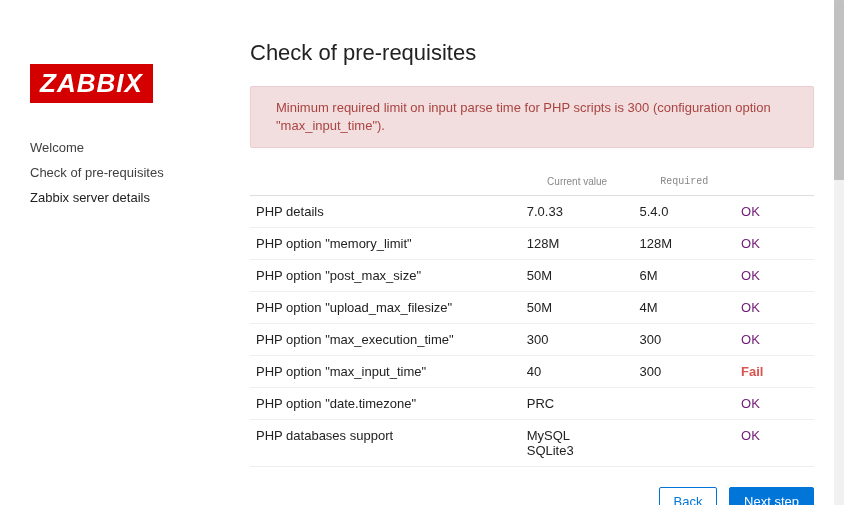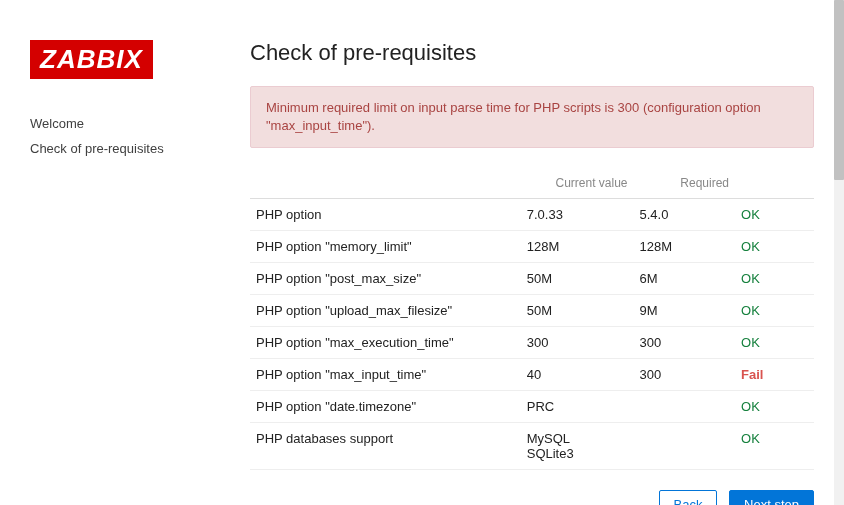--- a/index.html
+++ b/index.html
@@ -18,20 +18,21 @@
       position: relative;
     }
     .container {
       display: flex;
       padding: 40px 30px 20px 30px;
       height: 100%;
     }
     .sidebar {
       width: 200px;
       flex-shrink: 0;
+      margin-top: 24px;
     }
     .logo {
       background: #d40000;
       color: #fff;
       font-weight: bold;
       font-size: 26px;
       padding: 4px 10px;
       display: inline-block;
       letter-spacing: 1px;
       margin-bottom: 32px;
@@ -55,49 +56,49 @@
     .page-title {
       font-size: 22px;
       font-weight: normal;
       color: #222;
       margin-bottom: 20px;
     }
     .alert {
       background: #f2dede;
       border: 1px solid #ebccd1;
       color: #a94442;
-      padding: 12px 15px;
+      padding: 12px 25px;
       border-radius: 2px;
       margin-bottom: 20px;
       font-size: 13px;
       line-height: 1.4;
     }
     table {
       width: 100%;
       border-collapse: collapse;
     }
     thead th {
-      text-align: right;
+      text-align: center;
       font-weight: normal;
       color: #888;
       padding: 8px 6px;
       border-bottom: 1px solid #ddd;
-      font-size: 12px;
+      font-size: 10px;
     }
     tbody td {
       padding: 8px 6px;
       border-bottom: 1px solid #eee;
       font-size: 13px;
       vertical-align: top;
     }
     tbody tr.section-break td {
       border-top: 1px solid #ccc;
     }
     .status-ok {
-      color: #15803d;
+      color: #701a75;
     }
     .status-fail {
       color: #d9534f;
       font-weight: bold;
     }
     .button-row {
       text-align: right;
       margin-top: 20px;
     }
     .btn {
@@ -131,72 +132,73 @@
       position: absolute;
       right: 0;
       top: 0;
       width: 10px;
       height: 180px;
       background: #c1c1c1;
       border-radius: 1px;
     }
     .col-name { width: 48%; }
     .col-current { width: 20%; }
-    .col-required { width: 18%; }
+    .col-required { width: 18%; font-family: Liberation Mono, monospace; }
     .col-status { width: 14%; }
   </style>
 </head>
 <body>
 
 <div class="container">
   <div class="sidebar">
     <div class="logo">ZABBIX</div>
     <ul class="nav-list" id="nav-list">
         <li class="muted">Welcome</li>
         <li class="muted">Check of pre-requisites</li>
+        <li>Zabbix server details</li>
       </ul>
   </div>
 
   <div class="main">
     <h1 class="page-title">Check of pre-requisites</h1>
 
     <div class="alert">Minimum required limit on input parse time for PHP scripts is 300 (configuration option "max_input_time").</div>
 
     <table>
       <thead>
         <tr>
           <th class="col-name"></th>
           <th class="col-current">Current value</th>
           <th class="col-required">Required</th>
           <th class="col-status"></th>
         </tr>
       </thead>
       <tbody id="table-body">
           <tr>
-            <td>PHP option</td>
+            <td>PHP details</td>
             <td>7.0.33</td>
             <td>5.4.0</td>
             <td class="status-ok">OK</td>
           </tr>
           <tr>
             <td>PHP option "memory_limit"</td>
             <td>128M</td>
             <td>128M</td>
             <td class="status-ok">OK</td>
           </tr>
           <tr>
             <td>PHP option "post_max_size"</td>
             <td>50M</td>
             <td>6M</td>
             <td class="status-ok">OK</td>
           </tr>
           <tr>
             <td>PHP option "upload_max_filesize"</td>
             <td>50M</td>
-            <td>9M</td>
+            <td>4M</td>
             <td class="status-ok">OK</td>
           </tr>
           <tr>
             <td>PHP option "max_execution_time"</td>
             <td>300</td>
             <td>300</td>
             <td class="status-ok">OK</td>
           </tr>
           <tr>
             <td>PHP option "max_input_time"</td>

